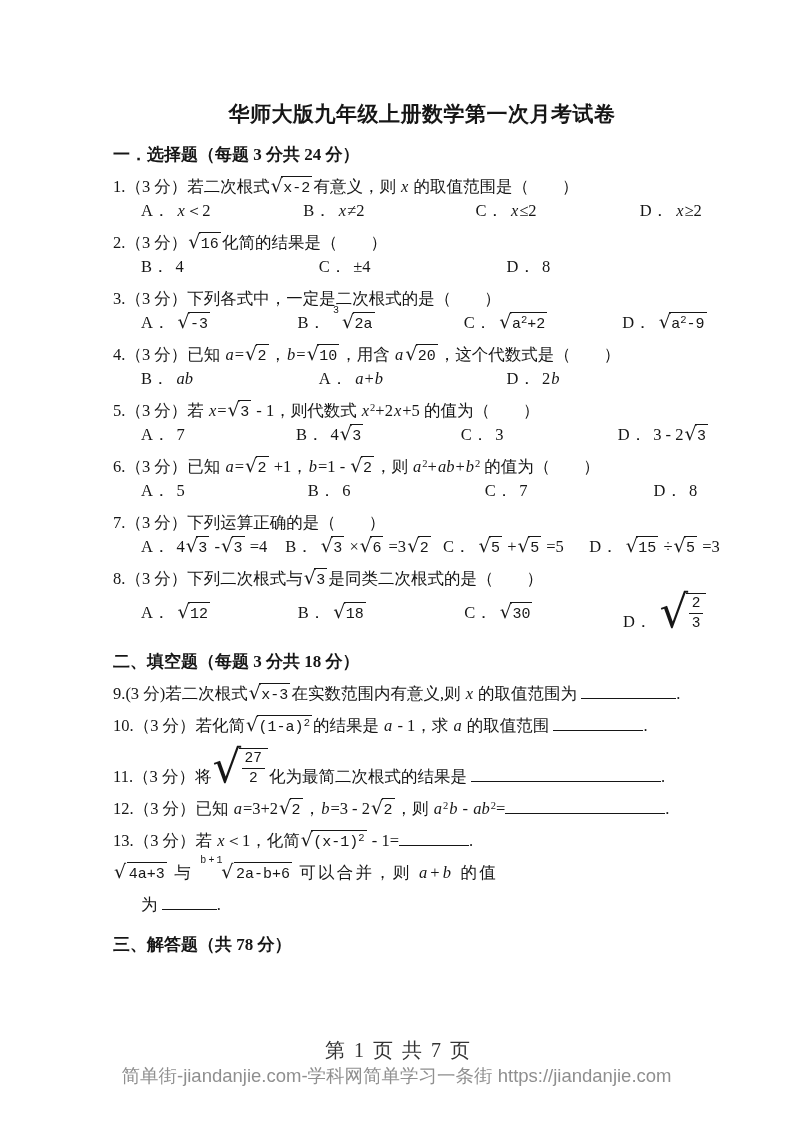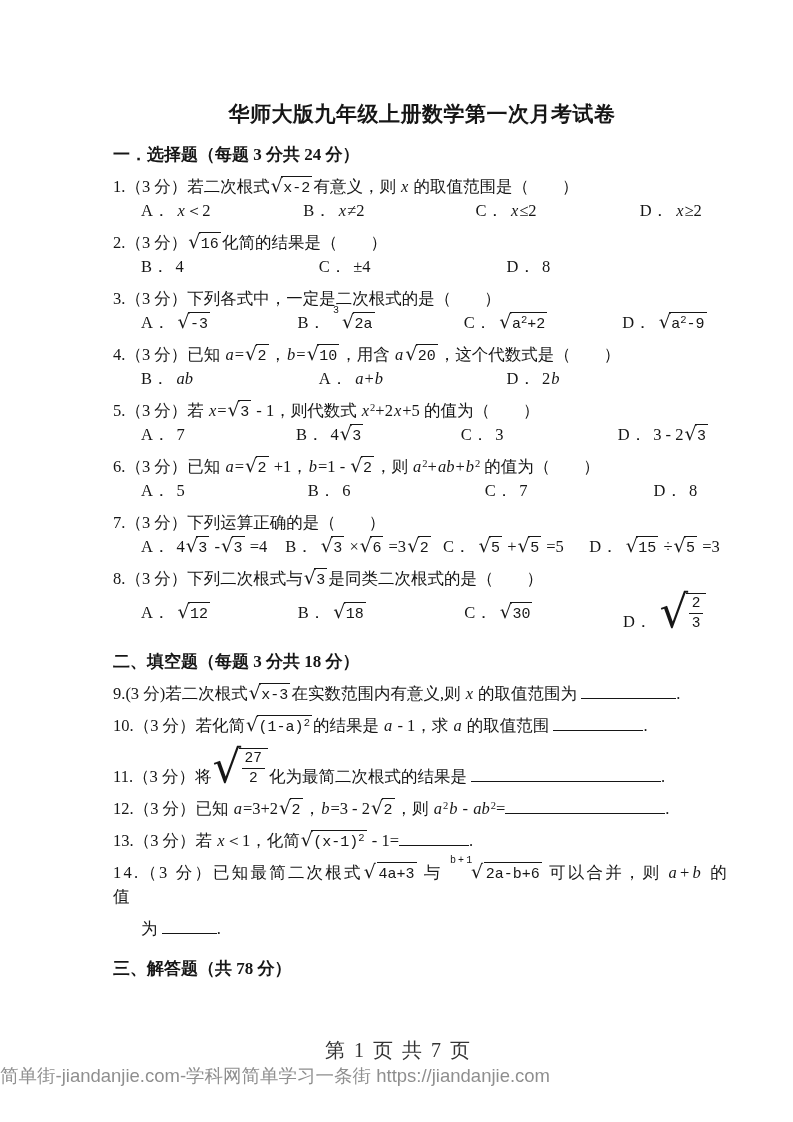--- a/index.html
+++ b/index.html
@@ -33,21 +33,21 @@
           font-family:"Liberation Mono","DejaVu Sans Mono",monospace;}
   .sq-tall .sq-sign{font-size:45px;line-height:42px;margin-right:-2.5px;}
   .sq-tall .sq-rad{margin-top:2px;line-height:normal;}
   .frac{display:inline-block;text-align:center;padding:0 1px;
         font-family:"Liberation Mono","DejaVu Sans Mono",monospace;font-size:14.5px;}
   .frac .num{display:block;border-bottom:1.4px solid #161616;line-height:19px;padding:0 3px;}
   .frac .den{display:block;line-height:19px;}
   .blank{display:inline-block;border-bottom:1.4px solid #161616;height:15px;vertical-align:baseline;}
   .footer-page{position:absolute;top:1037px;left:4px;right:0;text-align:center;
                font-size:20px;letter-spacing:2px;color:#333333;}
-  .footer-site{position:absolute;top:1063px;left:0;right:0;text-align:left;
+  .footer-site{position:absolute;top:1063px;left:0;right:0;text-align:center;
                font-size:18.5px;color:#8f8f8f;font-family:"Liberation Sans","DejaVu Sans",sans-serif;}
 </style>
 </head>
 <body>
 
 <div class="exam">
   <div class="title">华师大版九年级上册数学第一次月考试卷</div>
   <div>
       <div class="heading">一．选择题（每题 3 分共 24 分）</div>
       <div class="q-stem"><span class="txt">1.（3 分）若二次根式</span><span class="sq">
@@ -206,21 +206,21 @@
           <span class="sq-sign">√</span>
           <span class="sq-rad"><span class="mono">2</span></span>
         </span><span class="txt">，</span><i class="var">b</i><span class="txt">=3 - 2</span><span class="sq">
           <span class="sq-sign">√</span>
           <span class="sq-rad"><span class="mono">2</span></span>
         </span><span class="txt">，则 </span><i class="var">a</i><sup class="sup">2</sup><i class="var">b</i><span class="txt"> - </span><i class="var">ab</i><sup class="sup">2</sup><span class="txt">=</span><span class="blank" style="width: 160px;"></span><span class="txt">.</span></div>
       <div class="q-stem"><span class="txt">13.（3 分）若 </span><i class="var">x</i><span class="txt">＜1，化简</span><span class="sq">
           <span class="sq-sign">√</span>
           <span class="sq-rad"><span class="mono">(x-1)</span><sup class="sup">2</sup></span>
         </span><span class="txt"> - 1=</span><span class="blank" style="width: 70px;"></span><span class="txt">.</span></div>
-      <div class="q-stem spread"><span class="txt">14.（3 分）已知最简二次根式</span><span class="sq">
+      <div class="q-stem spread"><span class="sq">
           <span class="sq-sign">√</span>
           <span class="sq-rad"><span class="mono">4a+3</span></span>
         </span><span class="txt"> 与 </span><span class="sq" style="padding-left: 21px;">
           <span class="sq-idx">b+1</span>
           <span class="sq-sign">√</span>
           <span class="sq-rad"><span class="mono">2a-b+6</span></span>
         </span><span class="txt"> 可以合并，则 </span><i class="var">a</i><span class="txt">+</span><i class="var">b</i><span class="txt"> 的值</span></div>
       <div class="q-stem q-cont"><span class="txt">为 </span><span class="blank" style="width: 55px;"></span><span class="txt">.</span></div>
       <div class="heading">三、解答题（共 78 分）</div>
     </div>

